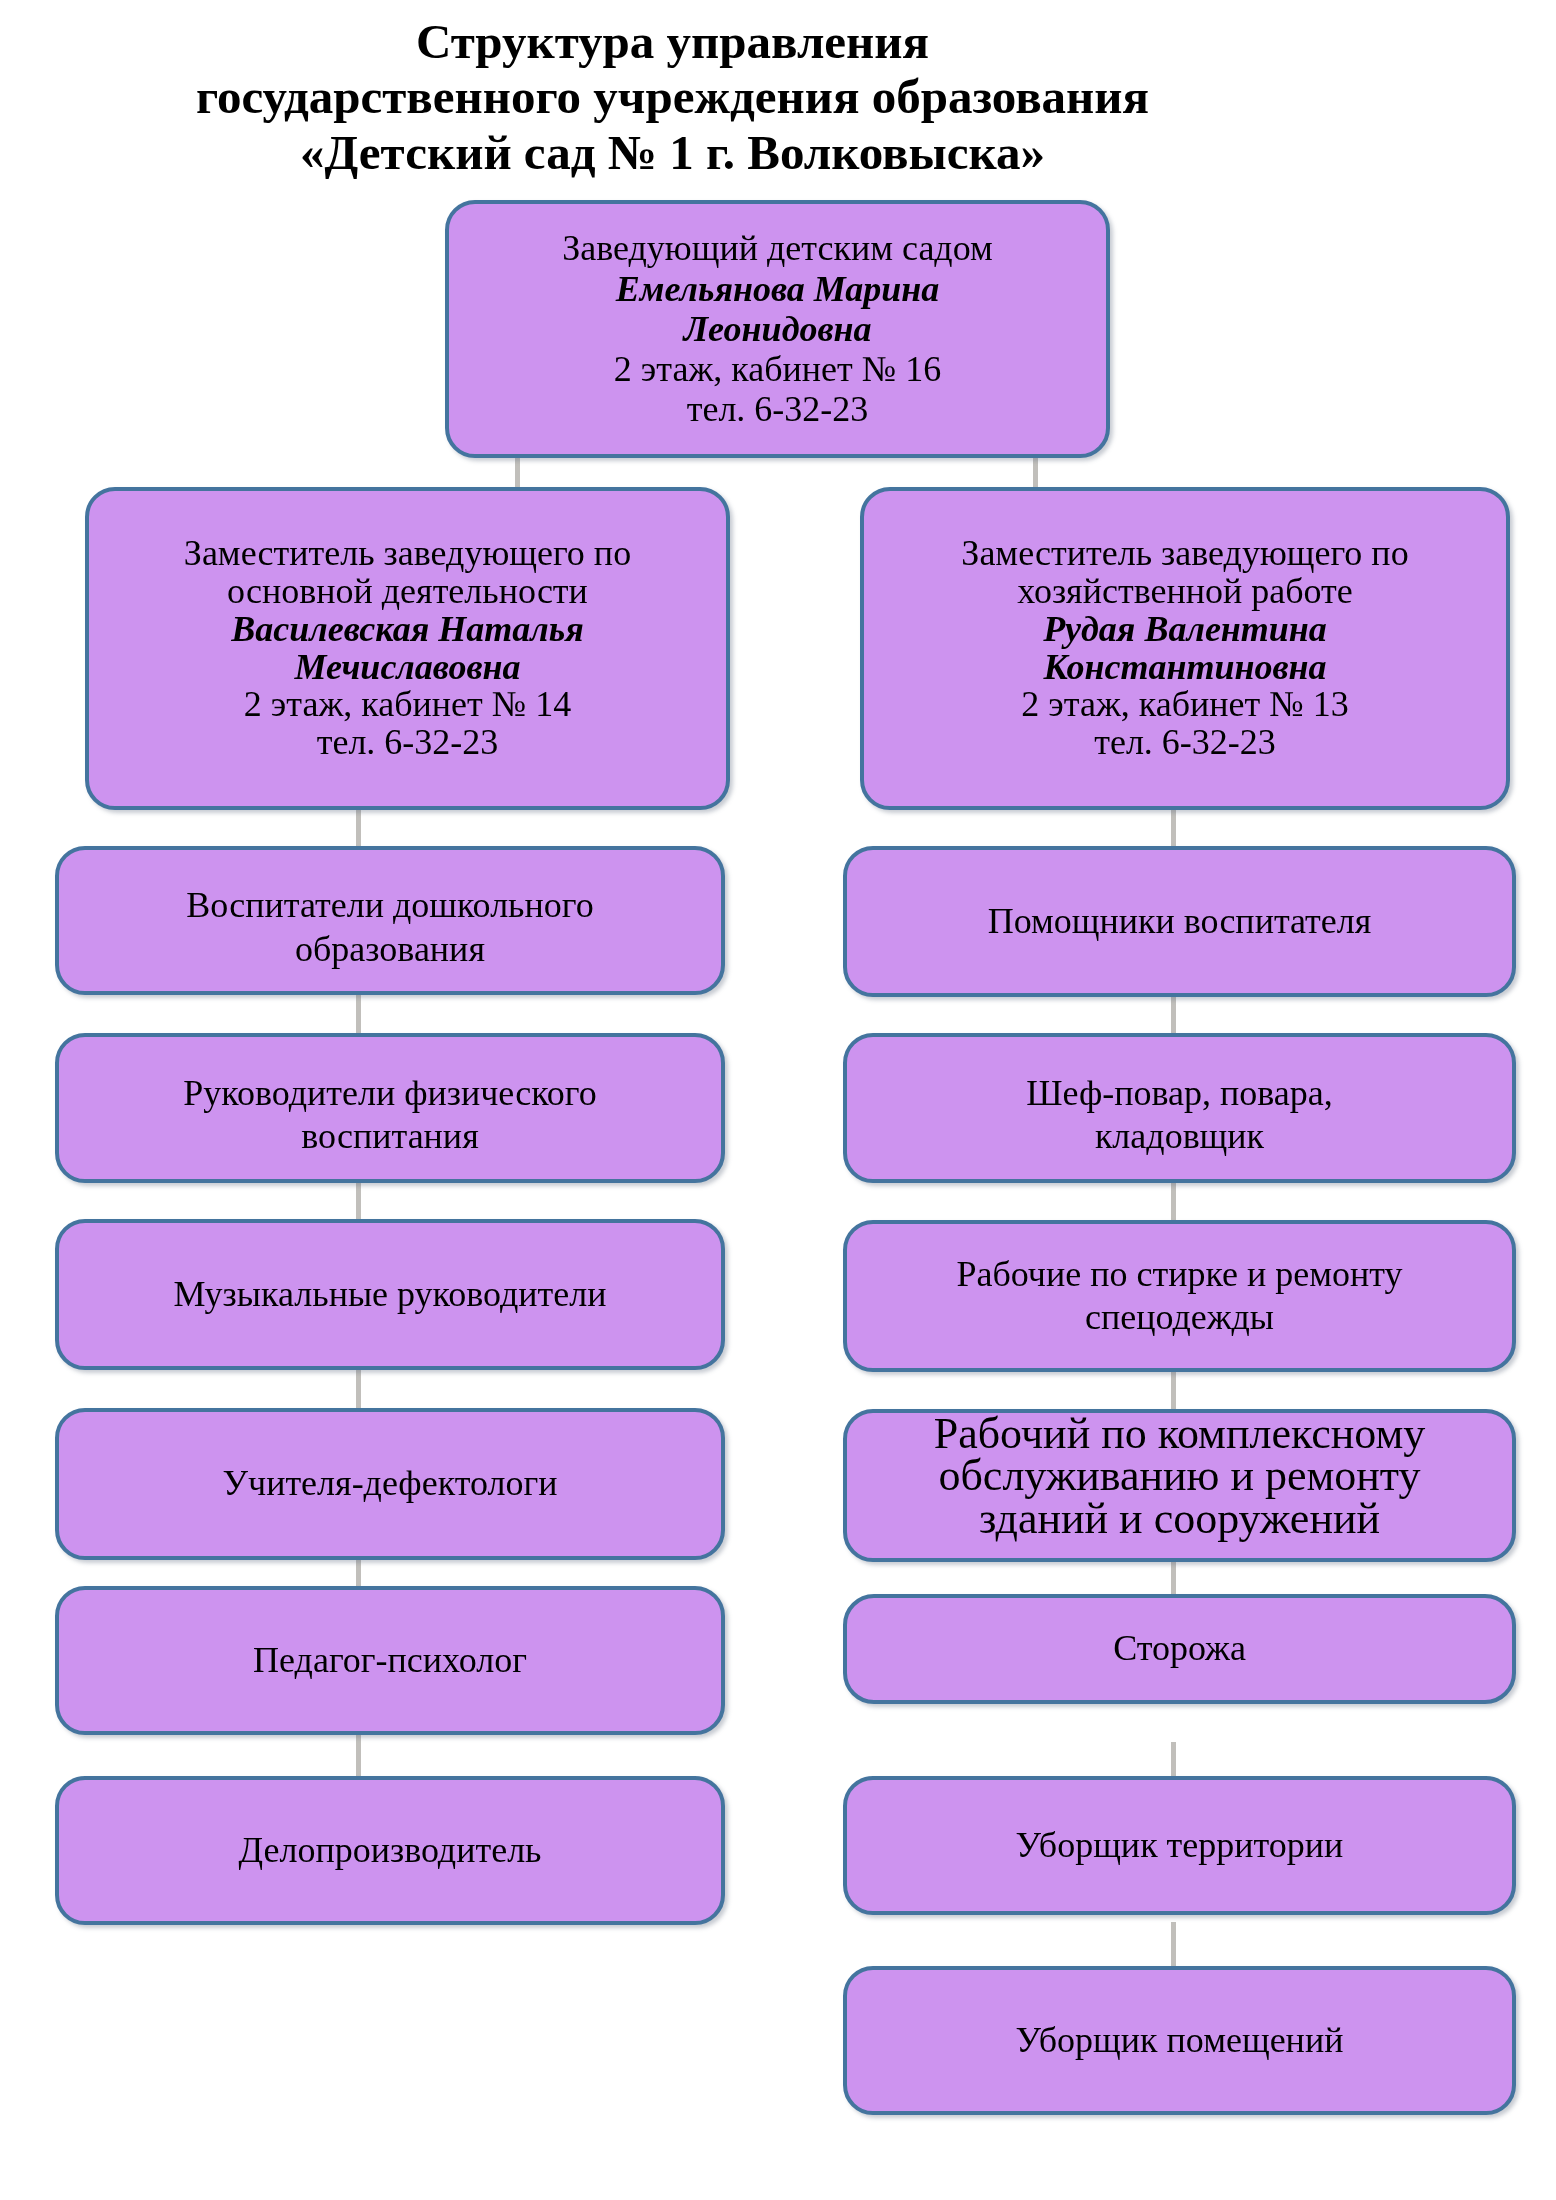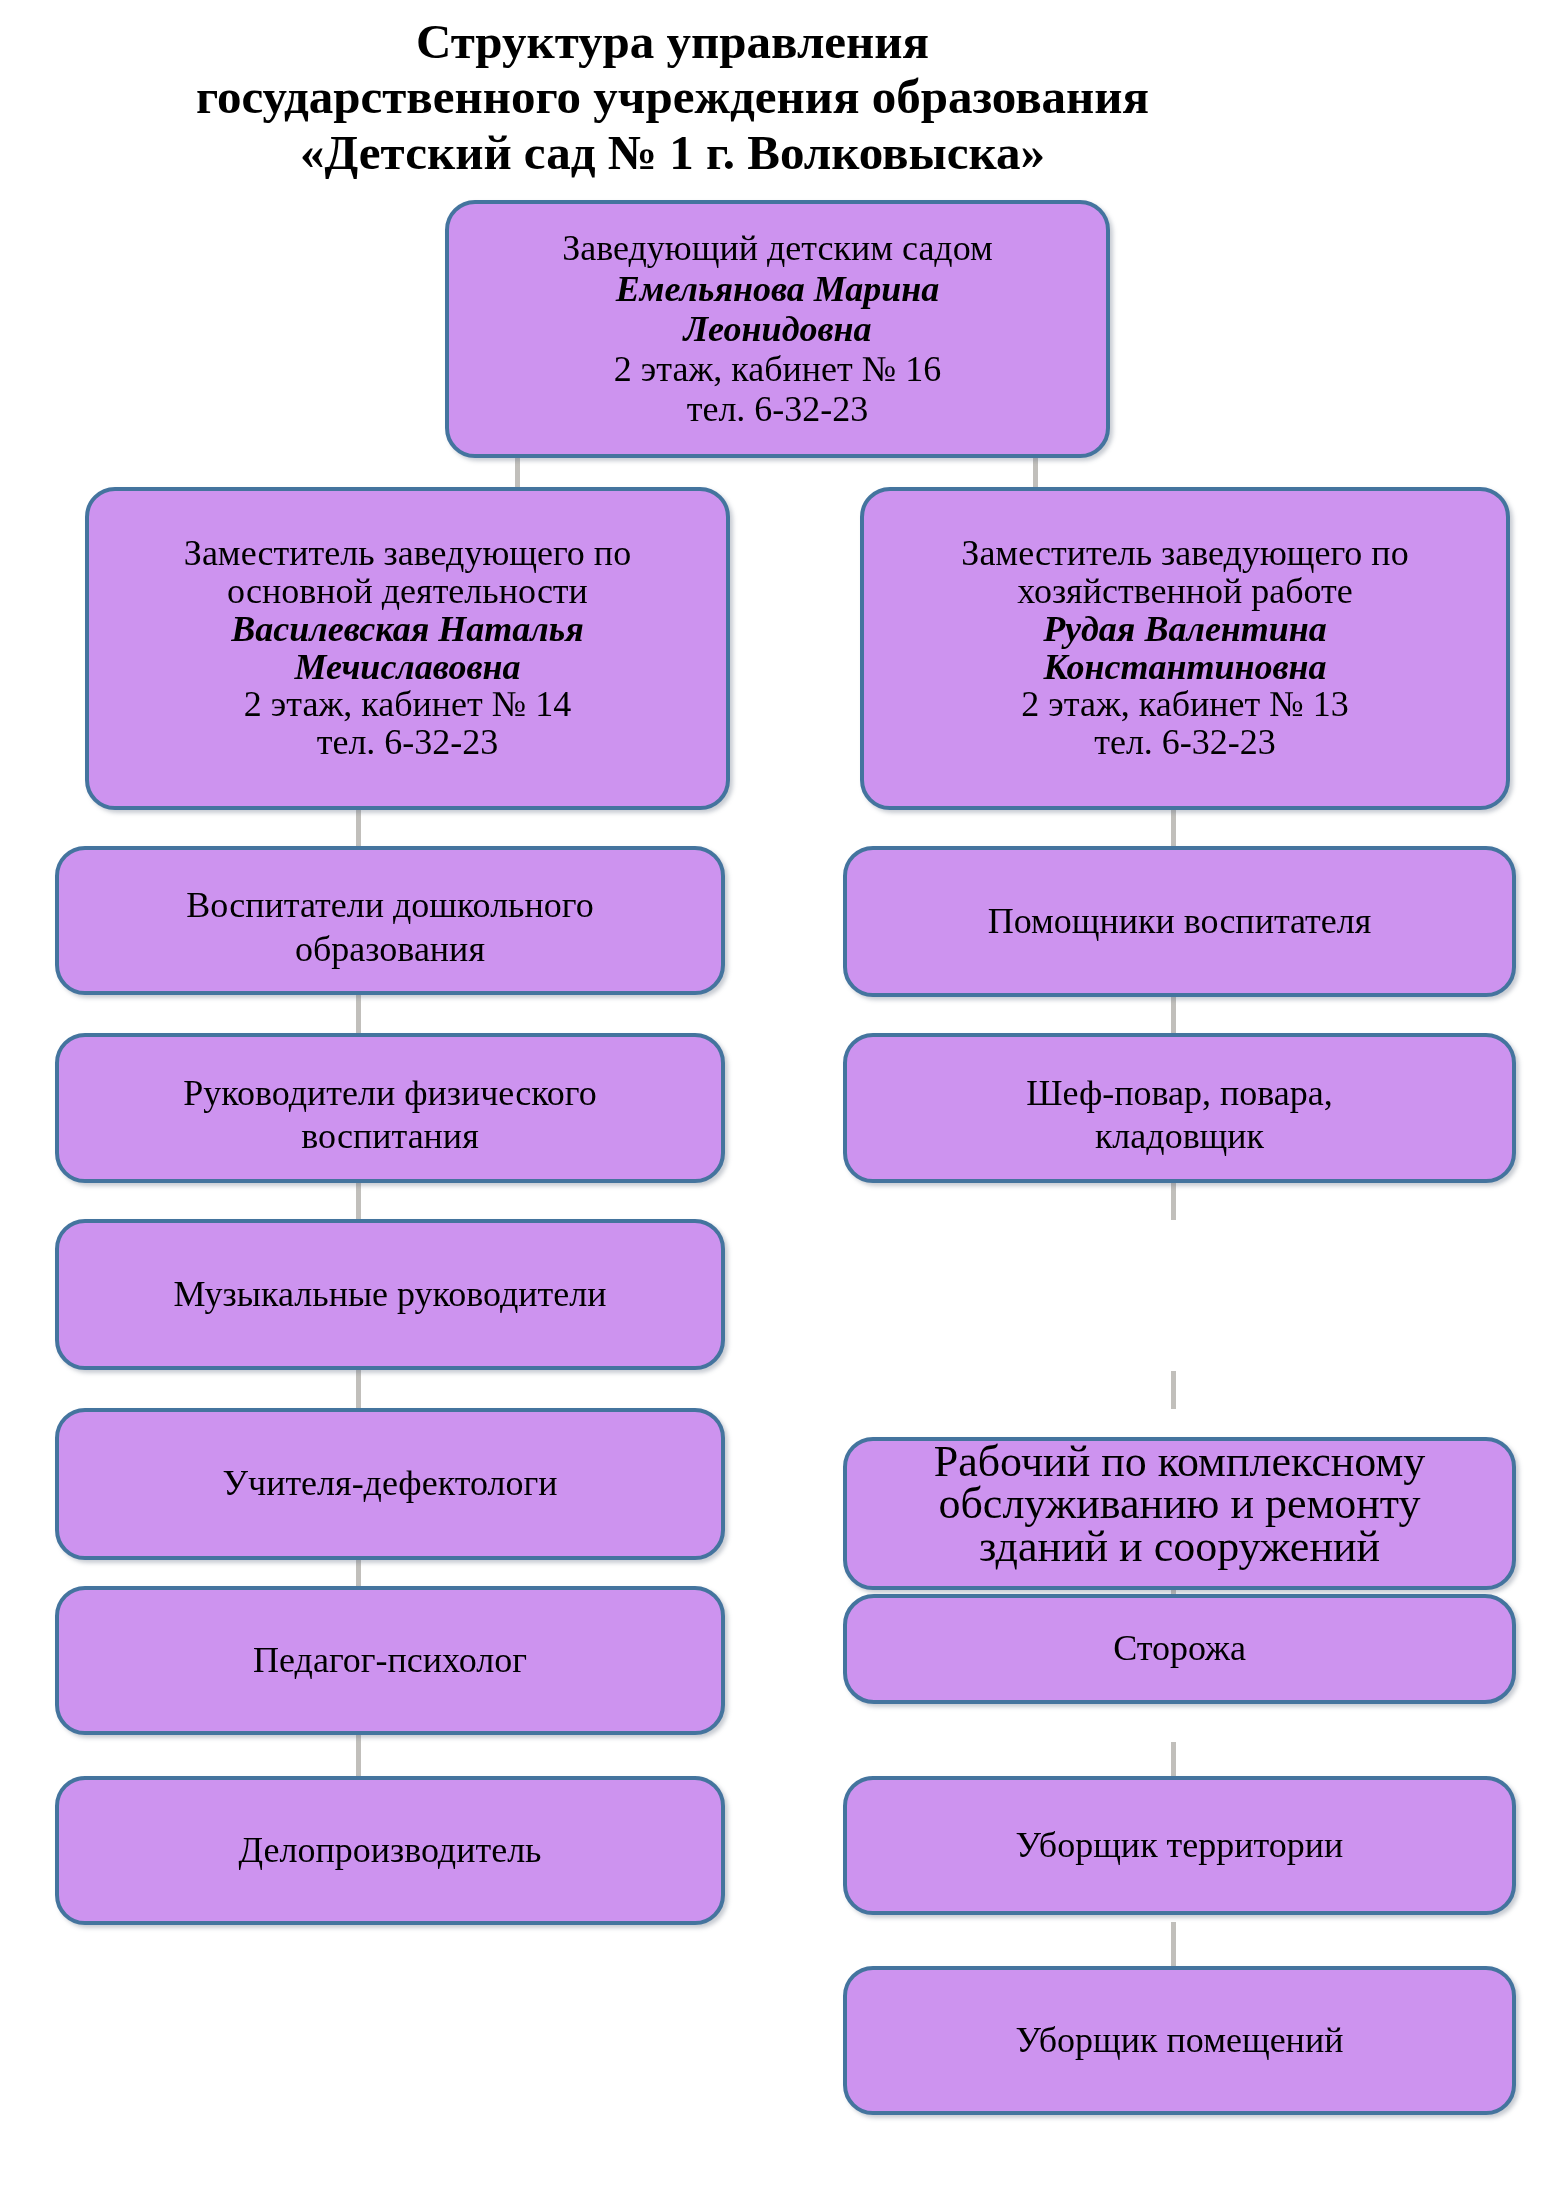--- a/index.html
+++ b/index.html
@@ -13,21 +13,21 @@
   }
   .node{
     position:absolute;box-sizing:border-box;
     background:#CD93EF;border:4px solid #44749E;border-radius:30px;
     display:flex;flex-direction:column;justify-content:center;align-items:center;
     text-align:center;font-size:36px;line-height:1.2;
     box-shadow:3px 3px 4px rgba(95,105,125,0.35);
   }
   .node-top{line-height:1.12;}
   .node-dep{line-height:1.05;}
-  .threelines{font-size:44px;line-height:0.97;padding-bottom:18px;margin-top:28px;}
+  .threelines{font-size:44px;line-height:0.97;padding-bottom:18px;}
   .name{font-weight:bold;font-style:italic;}
   .high{}
   .low{padding-top:14px;}
   .conn{position:absolute;width:5px;background:#C1BFBB;}
 </style>
 </head>
 <body>
 
 <div class="canvas">
 
@@ -109,20 +109,24 @@
 
   <div class="node" style="left:843px;top:846px;width:673px;height:151px;">
     <div>Помощники воспитателя</div>
   </div>
 
   <div class="node low" style="left:843px;top:1033px;width:673px;height:150px;">
     <div>Шеф-повар, повара,</div>
     <div>кладовщик</div>
   </div>
 
+  <div class="node" style="left:843px;top:1220px;width:673px;height:152px;">
+    <div>Рабочие по стирке и ремонту</div>
+    <div>спецодежды</div>
+  </div>
 
   <div class="node threelines" style="left:843px;top:1409px;width:673px;height:153px;">
     <div>Рабочий по комплексному</div>
     <div>обслуживанию и ремонту</div>
     <div>зданий и сооружений</div>
   </div>
 
   <div class="node" style="left:843px;top:1594px;width:673px;height:110px;border-radius:31px;">
     <div>Сторожа</div>
   </div>

